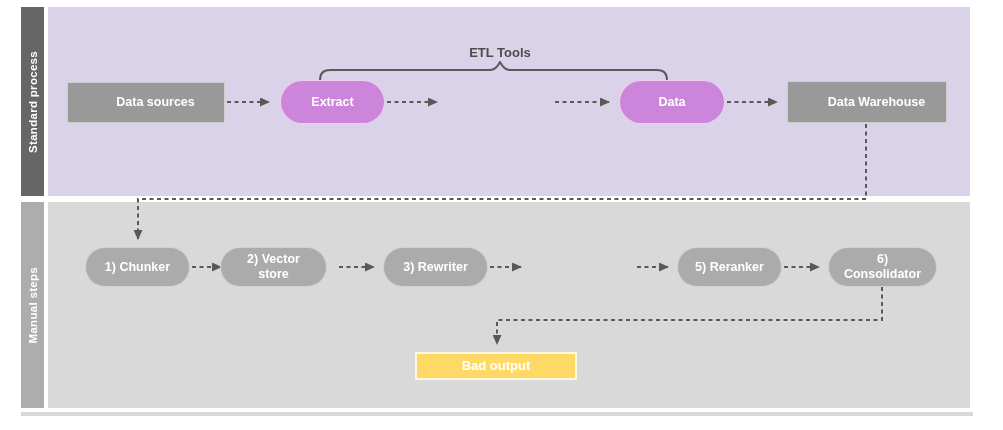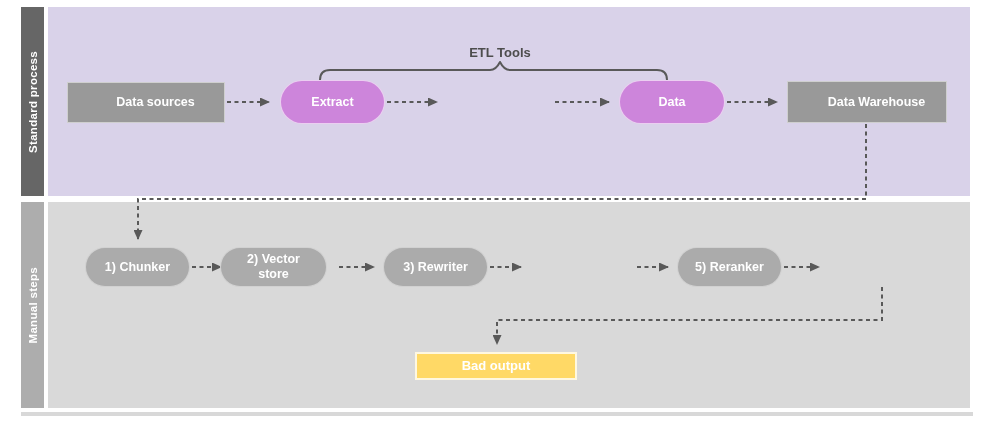--- a/index.html
+++ b/index.html
@@ -96,18 +96,19 @@
 
   <div class="node rect gray" style="left:67px;top:82px;width:158px;height:41px">Data sources</div>
   <div class="node pill magenta" style="left:280px;top:80px;width:105px;height:44px">Extract</div>
   <div class="node pill magenta" style="left:619px;top:80px;width:106px;height:44px">Data</div>
   <div class="node rect gray" style="left:787px;top:81px;width:160px;height:42px">Data Warehouse</div>
 
   <div class="node pill gray" style="left:85px;top:247px;width:105px;height:40px">1) Chunker</div>
   <div class="node pill gray" style="left:220px;top:247px;width:107px;height:40px">2) Vector store</div>
   <div class="node pill gray" style="left:383px;top:247px;width:105px;height:40px">3) Rewriter</div>
   <div class="node pill gray" style="left:677px;top:247px;width:105px;height:40px">5) Reranker</div>
+  <div class="node pill gray" style="left:828px;top:247px;width:109px;height:40px">6) Consolidator</div>
 
   <div class="node rect yellow" style="left:415px;top:352px;width:162px;height:28px">Bad output</div>
 
   <div class="separator"></div>
 
 </div>
 
 </body></html>

